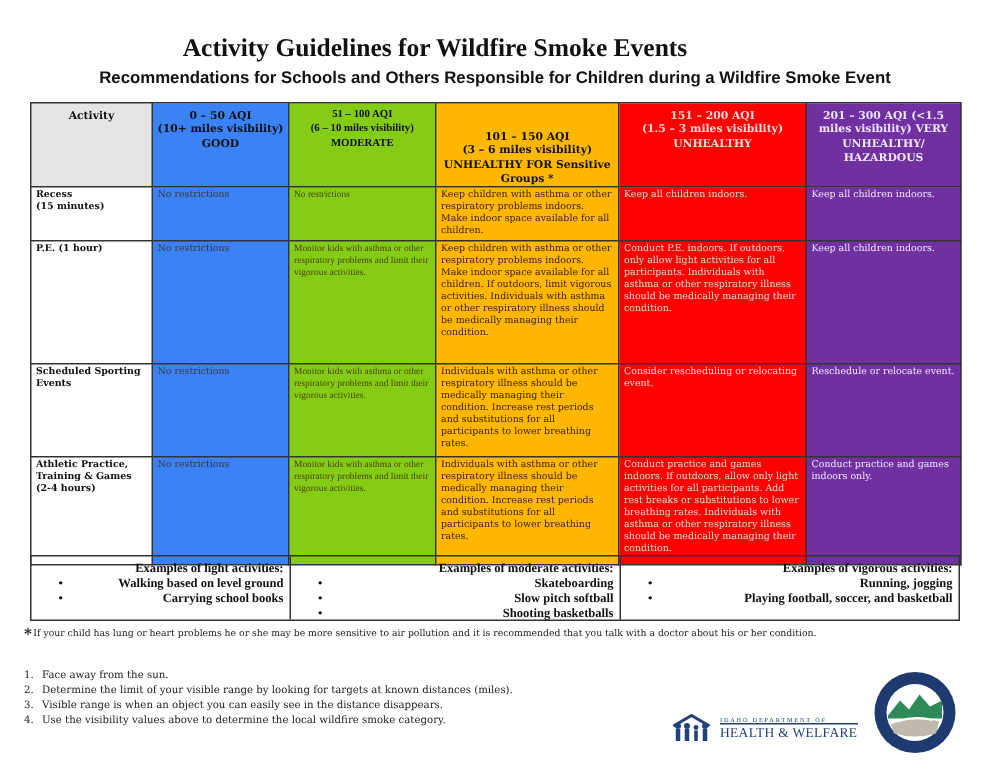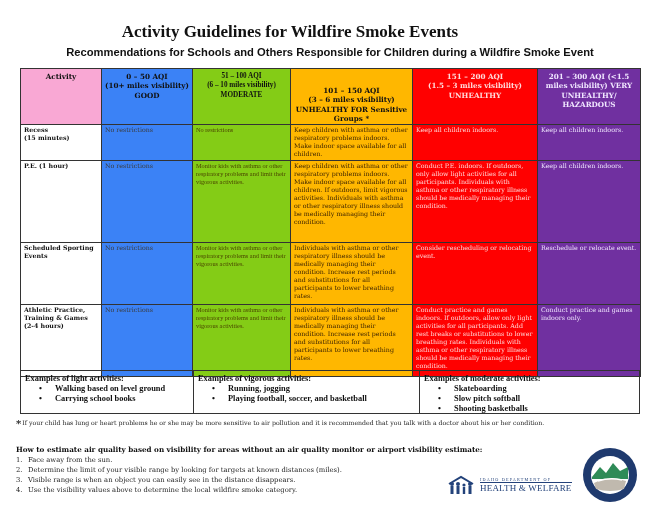--- a/index.html
+++ b/index.html
@@ -21,41 +21,41 @@
     font-family: "DejaVu Serif", serif;
   }
   table.grid td, table.grid th {
     border: 1px solid #333; vertical-align: top; padding: 1px 3px;
     font-size: 6.3px; line-height: 8.1px;
   }
   table.grid th {
     font-weight: bold; text-align: center; vertical-align: top;
     font-size: 7.2px; line-height: 9.3px; padding-top: 3px;
   }
-  th.act-head { vertical-align: bottom; background: #f9a8d4; padding-bottom: 3px; }
+  th.act-head { vertical-align: bottom; background: #e5e5e5; padding-bottom: 3px; }
   td.act { background: #fff; font-weight: bold; font-size: 6.5px; line-height: 8.2px; color: #111; }
   .c-green { background: #3b82f6; }
   .c-yellow { background: #84cc16; font-family: Liberation Serif, serif; }
   .c-orange { background: #ffb700; }
   .c-red { background: #ff0000; }
   .c-purple { background: #7030a0; }
   th.c-red, td.c-red { color: #ffd9d9; }
   th.c-purple, td.c-purple { color: #f0e6ff; }
   td.c-green { color: #3a3a3a; }
   td.c-yellow { color: #4a4400; }
   td.c-orange { color: #3a2200; }
   td.c-purple { font-size: 7.6px; line-height: 9.4px; }
   th.c-purple { font-size: 7.2px; }
 
   .examples {
     position: absolute; left: 20px; top: 370px; width: 620px; height: 44px;
     border: 1px solid #333; display: flex;
     font-family: "Liberation Serif", serif; font-weight: bold; font-size: 8.4px; color: #111;
   }
-  .ex-col { padding: 3px 4px; line-height: 10px; }
+  .ex-col { padding: 3px 4px; line-height: 10px; text-align: right; }
   .ex-col + .ex-col { border-left: 1px solid #333; }
   .ex-col ul { list-style: none; padding-left: 14px; }
   .ex-col li { position: relative; padding-left: 16px; }
   .ex-col li::before { content: "\2022"; position: absolute; left: 0; }
 
   .footnote {
     position: absolute; left: 16px; top: 418px; font-size: 6.2px; color: #222;
     font-family: "DejaVu Serif", serif;
   }
   .footnote .star { font-size: 10px; font-weight: bold; vertical-align: -2px; margin-right: 1px; }
@@ -168,43 +168,42 @@
   </table>
 
 <div class="examples">
   <div class="ex-col" style="width:172px">
     <div>Examples of light activities:</div>
     <ul>
       <li>Walking based on level ground</li>
       <li>Carrying school books</li>
     </ul>
   </div>
-  <div class="ex-col" style="flex:1">
-    <div>Examples of vigorous activities:</div>
-    <ul>
-      <li>Running, jogging</li>
-      <li>Playing football, soccer, and basketball</li>
-    </ul>
-  </div>
   <div class="ex-col" style="width:220px">
     <div>Examples of moderate activities:</div>
     <ul>
       <li>Skateboarding</li>
       <li>Slow pitch softball</li>
       <li>Shooting basketballs</li>
     </ul>
   </div>
+  <div class="ex-col" style="flex:1">
+    <div>Examples of vigorous activities:</div>
+    <ul>
+      <li>Running, jogging</li>
+      <li>Playing football, soccer, and basketball</li>
+    </ul>
+  </div>
 </div>
 
 <div class="footnote">
   <span class="star">*</span><span>If your child has lung or heart problems he or she may be more sensitive to air pollution and it is recommended that you talk with a doctor about his or her condition.</span>
 </div>
 
 <div class="howto">
-  <div class="head">How to estimate air quality based on visibility for areas without an air quality monitor or airport visibility estimate:</div>
   <ol>
     <li><span class="n">1.</span><span>Face away from the sun.</span></li>
     <li><span class="n">2.</span><span>Determine the limit of your visible range by looking for targets at known distances (miles).</span></li>
     <li><span class="n">3.</span><span>Visible range is when an object you can easily see in the distance disappears.</span></li>
     <li><span class="n">4.</span><span>Use the visibility values above to determine the local wildfire smoke category.</span></li>
   </ol>
 </div>
 
 <div class="hw-logo">
   <svg width="30" height="20" viewBox="0 0 30 20">

